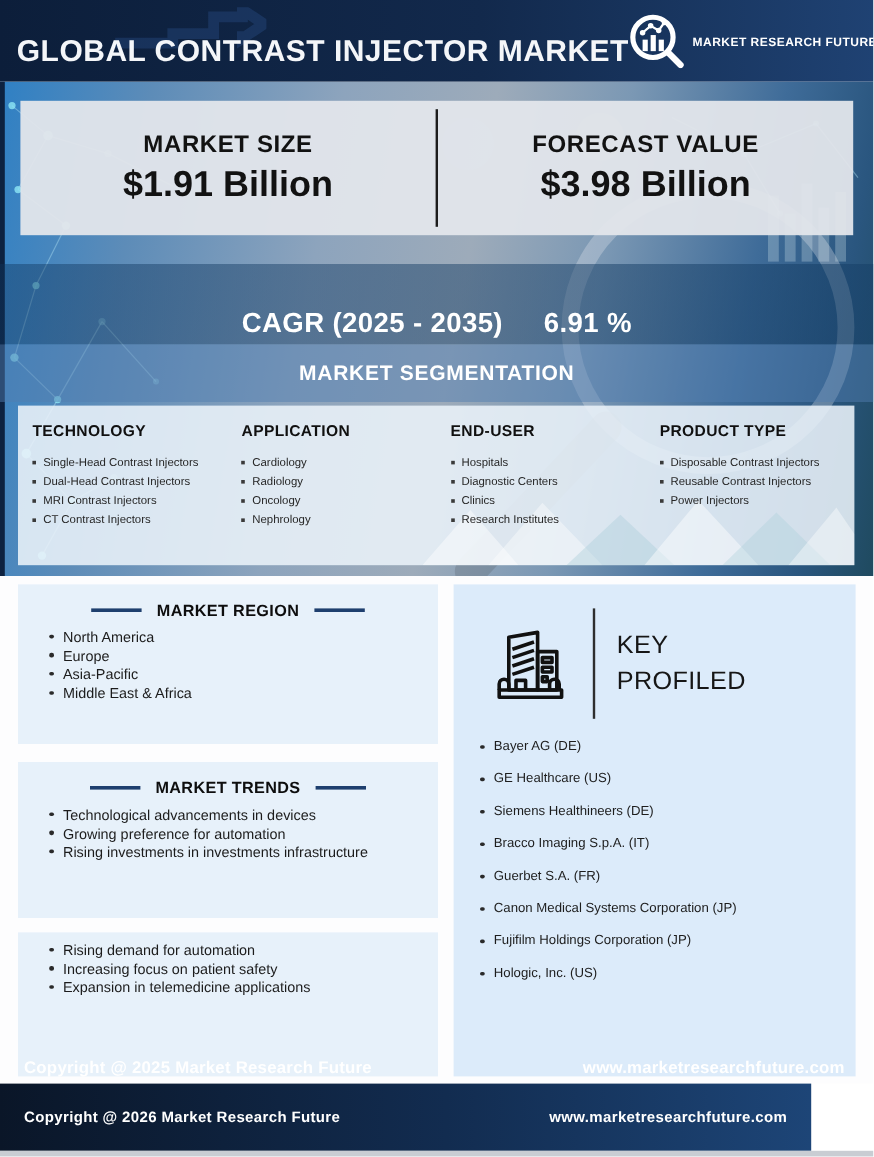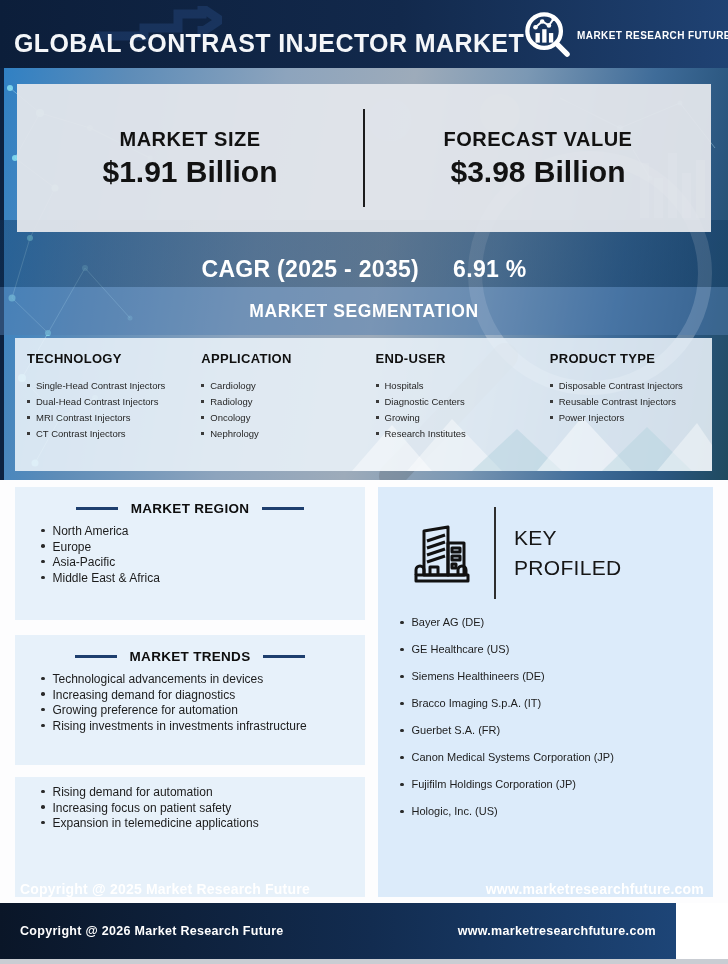--- a/index.html
+++ b/index.html
@@ -15,21 +15,21 @@
   .hdr-title { position:relative; z-index:1; color:#f4f6f9; font-size:25px; font-weight:bold; letter-spacing:.4px; white-space:nowrap;margin-top:19px; }
   .brand { position:relative; z-index:1; display:flex; align-items:center; gap:7px; }
   .brand-name { color:#fff; font-size:10px; font-weight:bold; letter-spacing:.4px; white-space:nowrap; }
 
   
   .hero { position:absolute; top:68px; left:0; width:728px; height:412px;
           background:linear-gradient(100deg,#2f80c4 0%,#5d8cb8 16%,#8da4bd 36%,#9dabba 52%,#7b98b4 66%,#3f6c99 82%,#2a567f 92%,#1f4a5f 100%); }
   .hero-deco { position:absolute; inset:0; }
   .cagr-shade { position:absolute; top:152px; left:0; width:728px; height:67px;
                 background:linear-gradient(90deg,rgba(14,52,92,.42),rgba(21,62,102,.52)); }
-  .ms-panel { position:absolute; left:17px; top:16px; width:694px; height:148px;
+  .ms-panel { position:absolute; left:17px; top:16px; width:694px; height:112px;
               background:rgba(227,230,235,.95); display:flex; align-items:center; }
   .ms-half { flex:1; text-align:center; color:#121212; }
   .ms-label { font-size:20px; font-weight:bold; letter-spacing:.5px; }
   .ms-value { font-size:30px; font-weight:bold; margin-top:4px; }
   .ms-divider { width:2px; height:98px; background:#1c1c1c; }
   .cagr-row { position:absolute; top:163px; left:0; width:728px; text-align:center;
               color:#fff; font-weight:bold; font-size:23px; letter-spacing:.3px;margin-top:25px; }
   .cagr-row .gap { display:inline-block; width:34px; }
   .seg-band { position:absolute; top:219px; left:0; width:728px; height:48px;
               background:rgba(82,126,176,.48); display:flex; align-items:center; justify-content:center; }
@@ -241,21 +241,21 @@
         <div class="seg-item">
             <span class="sq"></span>
             <span>Hospitals</span>
           </div>
         <div class="seg-item">
             <span class="sq"></span>
             <span>Diagnostic Centers</span>
           </div>
         <div class="seg-item">
             <span class="sq"></span>
-            <span>Growing</span>
+            <span>Clinics</span>
           </div>
         <div class="seg-item">
             <span class="sq"></span>
             <span>Research Institutes</span>
           </div>
       </div>
       <div class="seg-col">
         <div class="seg-col-title">PRODUCT TYPE</div>
         <div class="seg-item">
             <span class="sq"></span>
@@ -304,24 +304,20 @@
     <div class="card" id="card-trends">
       <div class="card-title-row">
         <span class="dash"></span>
         <span class="card-title">MARKET TRENDS</span>
         <span class="dash"></span>
       </div>
       <ul class="blist">
         <li>
             <span class="dot"></span>
             <span>Technological advancements in devices</span>
-          </li>
-        <li>
-            <span class="dot"></span>
-            <span>Increasing demand for diagnostics</span>
           </li>
         <li>
             <span class="dot"></span>
             <span>Growing preference for automation</span>
           </li>
         <li>
             <span class="dot"></span>
             <span>Rising investments in investments infrastructure</span>
           </li>
       </ul>

